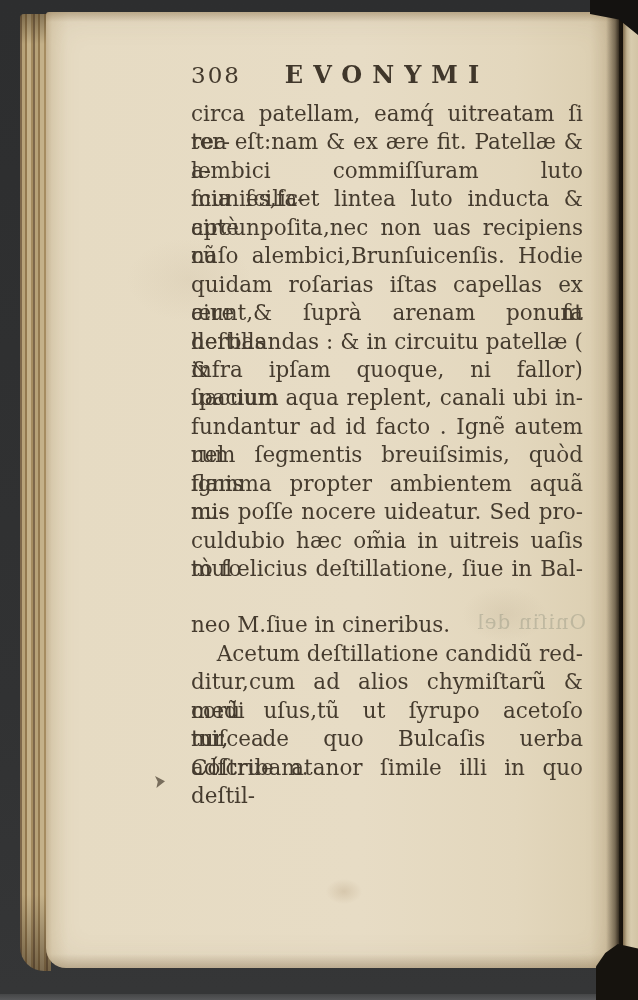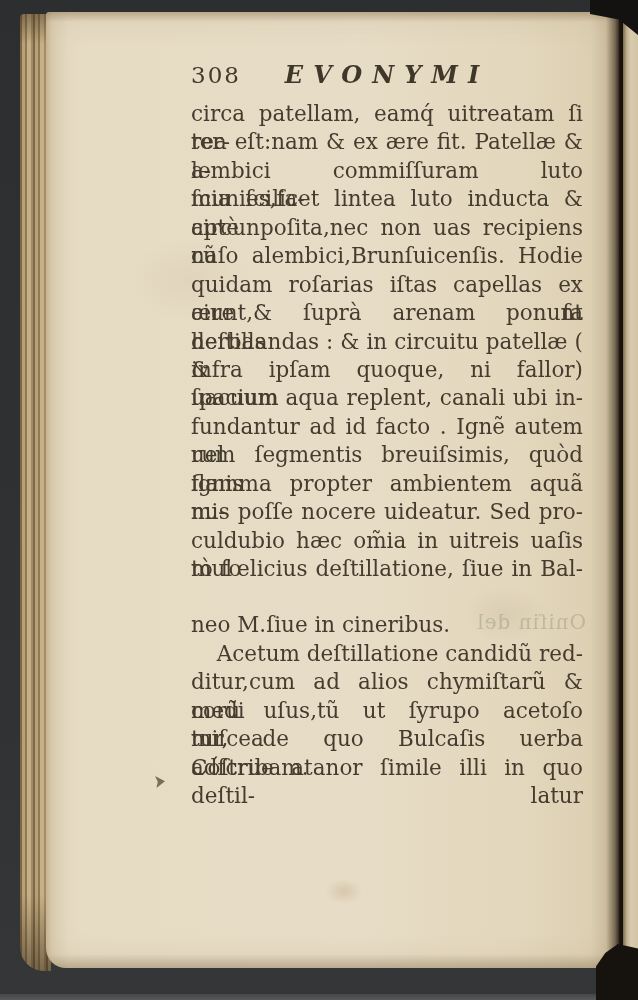--- a/index.html
+++ b/index.html
@@ -59,21 +59,21 @@
   .header{
     position:absolute;left:191px;top:60px;width:392px;height:36px;
     color:#443a2d;
   }
   .page-number{
     position:absolute;left:0;top:2px;
     font-size:23px;letter-spacing:2px;
   }
   .running-title{
     position:absolute;left:0;right:0;top:0;text-align:center;
-    font-style:italic;font-weight:600;font-size:24px;letter-spacing:10px;
+    font-weight:600;font-size:24px;letter-spacing:10px;
     color:#40372b;
   }
   
   .textblock{
     position:absolute;left:191px;top:100px;width:392px;
     font-size:21.5px;line-height:28.45px;color:#453b2e;
     text-rendering:optimizeLegibility;
   }
   .line{
     text-align:justify;
@@ -137,21 +137,20 @@
     <div class="line">flamma propter ambientem aquã mi-</div>
     <div class="line">nus poſſe nocere uideatur.  Sed pro-</div>
     <div class="line">culdubio hæc om̃ia in uitreis uaſis mul</div>
     <div class="line">tò fœlicius deſtillatione, ſiue in Bal-</div>
     <div class="line no-just">neo M.ſiue in cineribus.</div>
     <div class="line indent">Acetum deſtillatione candidũ red-</div>
     <div class="line">ditur,cum ad alios chymiſtarũ &amp; medi</div>
     <div class="line">corũ uſus,tũ ut ſyrupo acetoſo miſcea</div>
     <div class="line">tur, de quo Bulcaſis uerba adſcribam.</div>
     <div class="line">Cóſtrue atanor ſimile illi in quo deſtil-</div>
-    <div class="catchword">latur</div>
   </div>
 
   <div class="ink-mark"></div>
 
   <div class="gutter-shadow"></div>
   <div class="facing-edge"></div>
   <div class="corner-notch"></div>
   <div class="corner-wedge"></div>
 </div>
 

